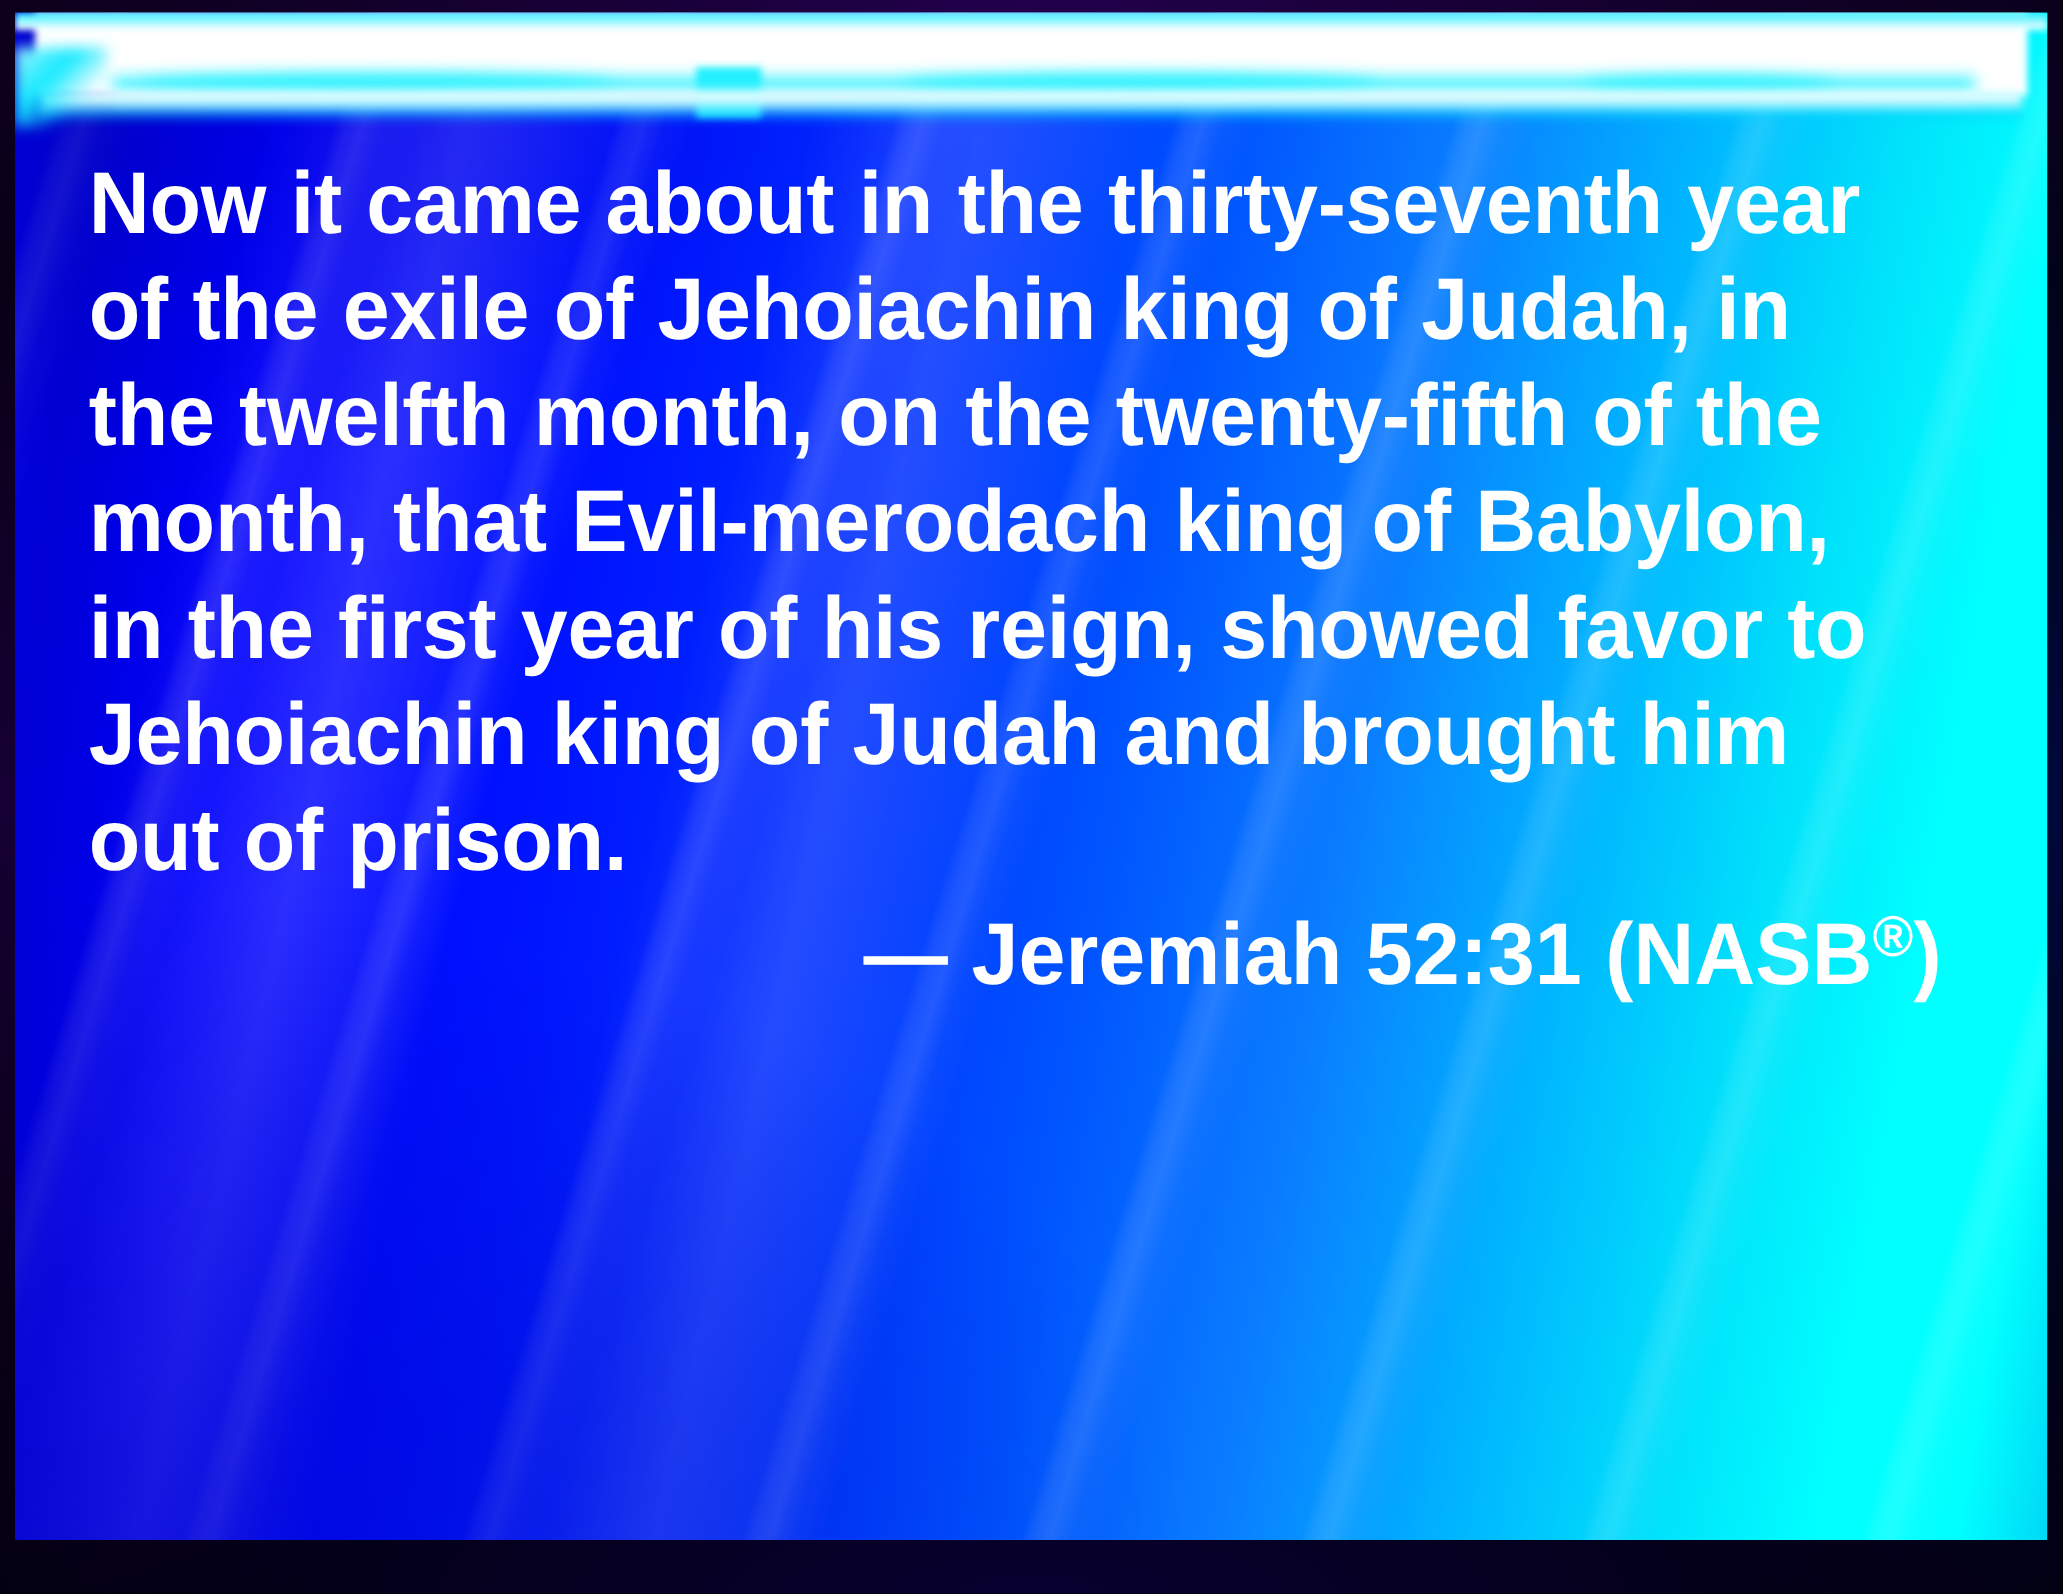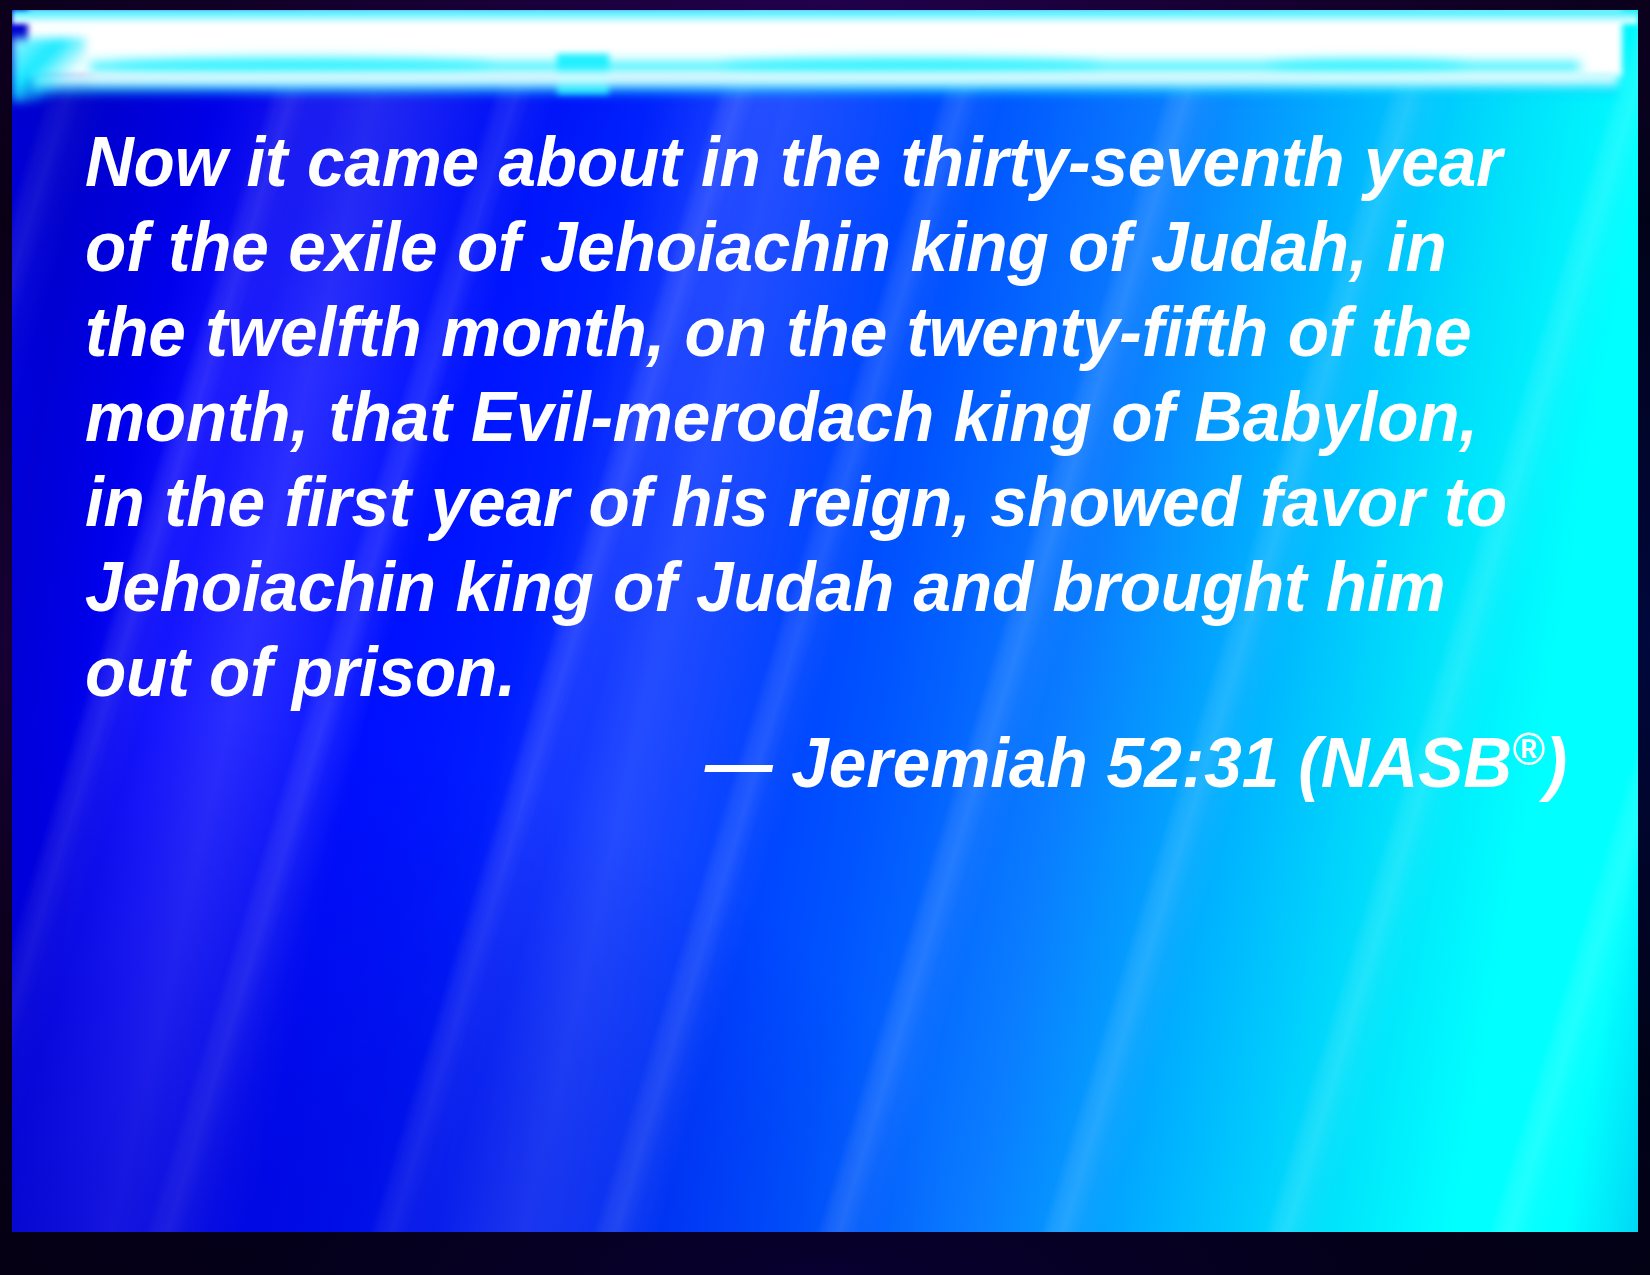--- a/index.html
+++ b/index.html
@@ -181,25 +181,24 @@
     position:absolute;
     left:0px; top:28px;
     width:74px; height:64px;
     background:linear-gradient(135deg, #9ff6ff 0%, #15e9ff 38%, rgba(0,70,255,0) 72%);
     filter:blur(5px);
   }
 
   
   #verse-block {
     position:absolute;
-    left:73px;
+    left:59px;
     top:110px;
     width:1490px;
     z-index:8;
-    font-style:italic;
   }
   #verse-text {
     font-family:"Liberation Sans Narrow", "Liberation Sans", sans-serif;
     font-weight:bold;
     font-size:70px;
     line-height:85px;
     letter-spacing:-0.2px;
     color:#ffffff;
     text-align:left;
     white-space:pre-wrap;

